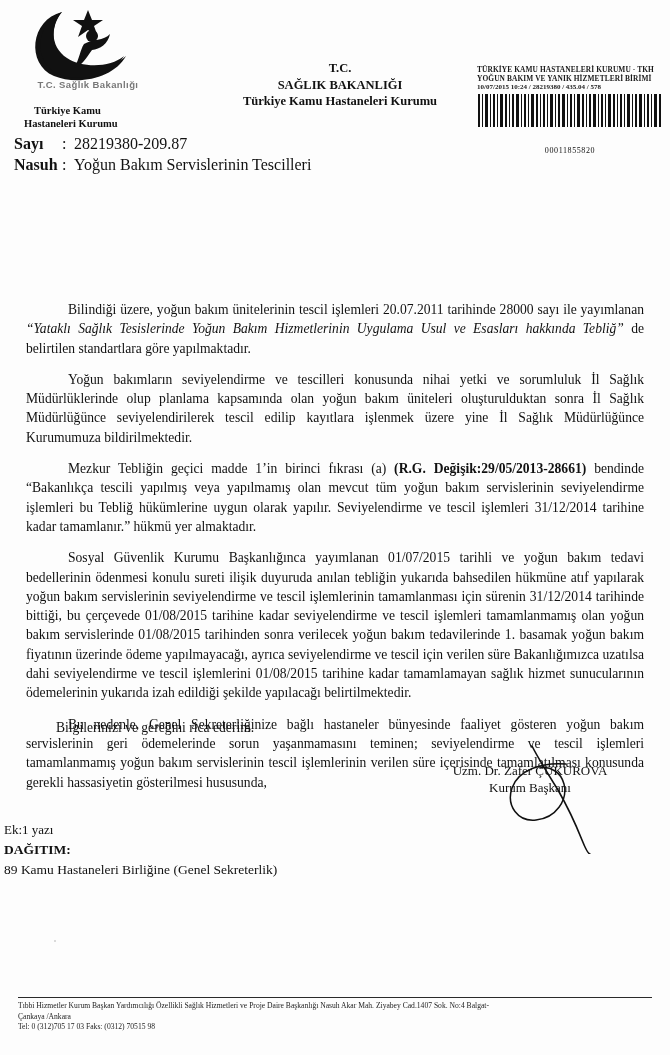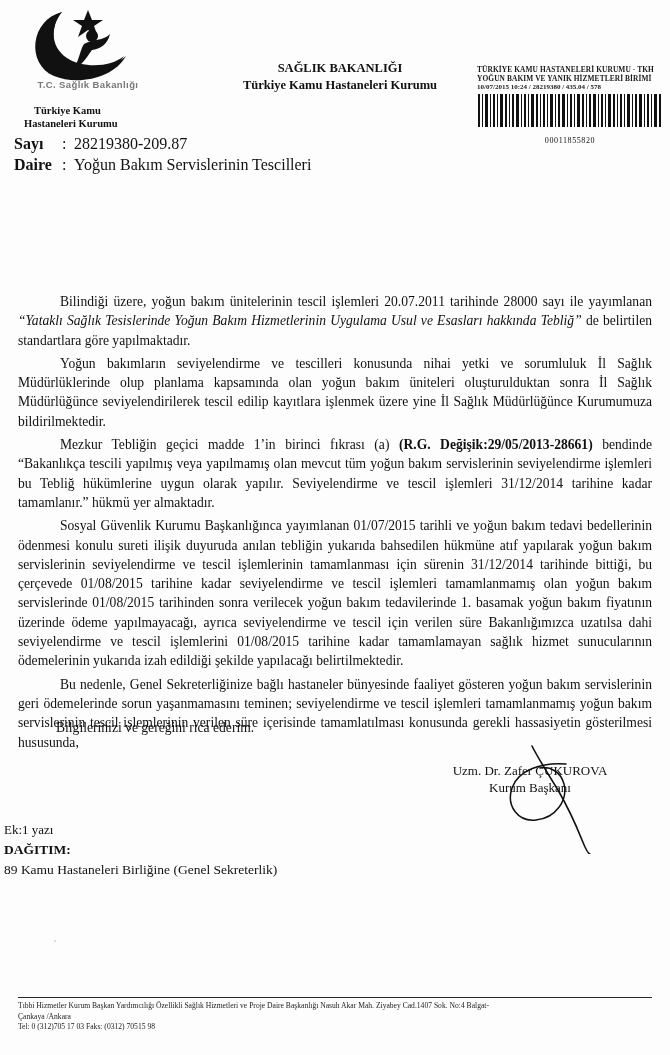--- a/index.html
+++ b/index.html
@@ -73,21 +73,21 @@
   .barcode {
     margin-top: 1px;
     height: 33px;
     width: 186px;
   }
   .barcode-num {
     text-align: center;
     font-family: "Liberation Serif", serif;
     font-size: 8px;
     letter-spacing: .6px;
-    margin-top: 5px;
+    margin-top: 15px;
     width: 186px;
   }
 
   .org-small {
     position: absolute;
     left: 18px;
     top: 104px;
     font-size: 10.5px;
     font-weight: bold;
     line-height: 13px;
@@ -118,21 +118,21 @@
     position: absolute;
     left: 14px;
     top: 288px;
     width: 642px;
     font-size: 13.6px;
     line-height: 19.3px;
     text-align: justify;
     text-justify: inter-word;
   }
   .body-text p {
-    margin: 4px;
+    margin: 12px;
     text-indent: 42px;
   }
   .ital { font-style: italic; }
   .bld { font-weight: bold; }
 
   .closing {
     position: absolute;
     left: 14px;
     top: 718px;
     width: 642px;
@@ -212,20 +212,21 @@
 
       <path d="M66 4 L70 14 L81 14 L72 20 L76 31 L66 24 L56 31 L60 20 L51 14 L62 14 Z" fill="#111"></path>
 
       <circle cx="70" cy="30" r="6" fill="#111"></circle>
       <path d="M62 38 C70 33 82 35 88 28 C86 38 78 43 70 44 C64 52 60 60 52 62 C58 52 58 44 62 38 Z" fill="#111"></path>
     </svg>
     <div class="logo-caption">T.C. Sağlık Bakanlığı</div>
   </div>
 
   <div class="center-head">
+    <div>T.C.</div>
     <div>SAĞLIK BAKANLIĞI</div>
     <div>Türkiye Kamu Hastaneleri Kurumu</div>
   </div>
 
   <div class="stamp">
     <div class="stamp-line">TÜRKİYE KAMU HASTANELERİ KURUMU - TKH</div>
     <div class="stamp-line">YOĞUN BAKIM VE YANIK HİZMETLERİ BİRİMİ</div>
     <div class="stamp-line small">10/07/2015 10:24 / 28219380 / 435.04 / 578</div>
     <svg class="barcode" viewBox="0 0 186 33" preserveAspectRatio="none">
       <g fill="#111">
@@ -287,21 +288,21 @@
     <div class="l2">Hastaneleri Kurumu</div>
   </div>
 
   <div class="meta">
     <div class="meta-row">
       <span class="meta-key">Sayı</span>
       <span class="meta-sep">:</span>
       <span class="meta-val">28219380-209.87</span>
     </div>
     <div class="meta-row">
-      <span class="meta-key">Daire</span>
+      <span class="meta-key">Nasuh</span>
       <span class="meta-sep">:</span>
       <span class="meta-val">Yoğun Bakım Servislerinin Tescilleri</span>
     </div>
   </div>
 
   <div class="body-text">
     <p><span>Bilindiği üzere, yoğun bakım ünitelerinin tescil işlemleri 20.07.2011 tarihinde 28000 sayı ile yayımlanan </span><span class="ital">“Yataklı Sağlık Tesislerinde Yoğun Bakım Hizmetlerinin Uygulama Usul ve Esasları hakkında Tebliğ”</span><span> de belirtilen standartlara göre yapılmaktadır.</span></p>
     <p>Yoğun bakımların seviyelendirme ve tescilleri konusunda nihai yetki ve sorumluluk İl Sağlık Müdürlüklerinde olup planlama kapsamında olan yoğun bakım üniteleri oluşturulduktan sonra İl Sağlık Müdürlüğünce  seviyelendirilerek tescil edilip kayıtlara işlenmek üzere yine İl Sağlık Müdürlüğünce Kurumumuza bildirilmektedir.</p>
     <p><span>Mezkur Tebliğin geçici madde 1’in birinci fıkrası (a) </span><span class="bld">(R.G. Değişik:29/05/2013-28661)</span><span> bendinde “Bakanlıkça tescili yapılmış veya yapılmamış olan mevcut tüm yoğun bakım servislerinin seviyelendirme işlemleri bu Tebliğ hükümlerine uygun olarak yapılır. Seviyelendirme ve tescil işlemleri 31/12/2014 tarihine kadar tamamlanır.” hükmü yer almaktadır.</span></p>
     <p>Sosyal Güvenlik Kurumu Başkanlığınca yayımlanan 01/07/2015 tarihli ve yoğun bakım tedavi bedellerinin ödenmesi konulu sureti ilişik duyuruda anılan tebliğin yukarıda bahsedilen  hükmüne atıf yapılarak yoğun bakım servislerinin seviyelendirme ve tescil işlemlerinin tamamlanması için sürenin 31/12/2014 tarihinde bittiği, bu çerçevede 01/08/2015 tarihine kadar seviyelendirme ve tescil işlemleri tamamlanmamış olan yoğun bakım servislerinde 01/08/2015 tarihinden sonra verilecek yoğun bakım tedavilerinde 1. basamak yoğun bakım fiyatının üzerinde ödeme yapılmayacağı, ayrıca seviyelendirme ve tescil için verilen süre Bakanlığımızca uzatılsa dahi seviyelendirme ve tescil işlemlerini 01/08/2015 tarihine kadar tamamlamayan sağlık hizmet sunucularının ödemelerinin yukarıda izah edildiği şekilde yapılacağı belirtilmektedir.</p>

